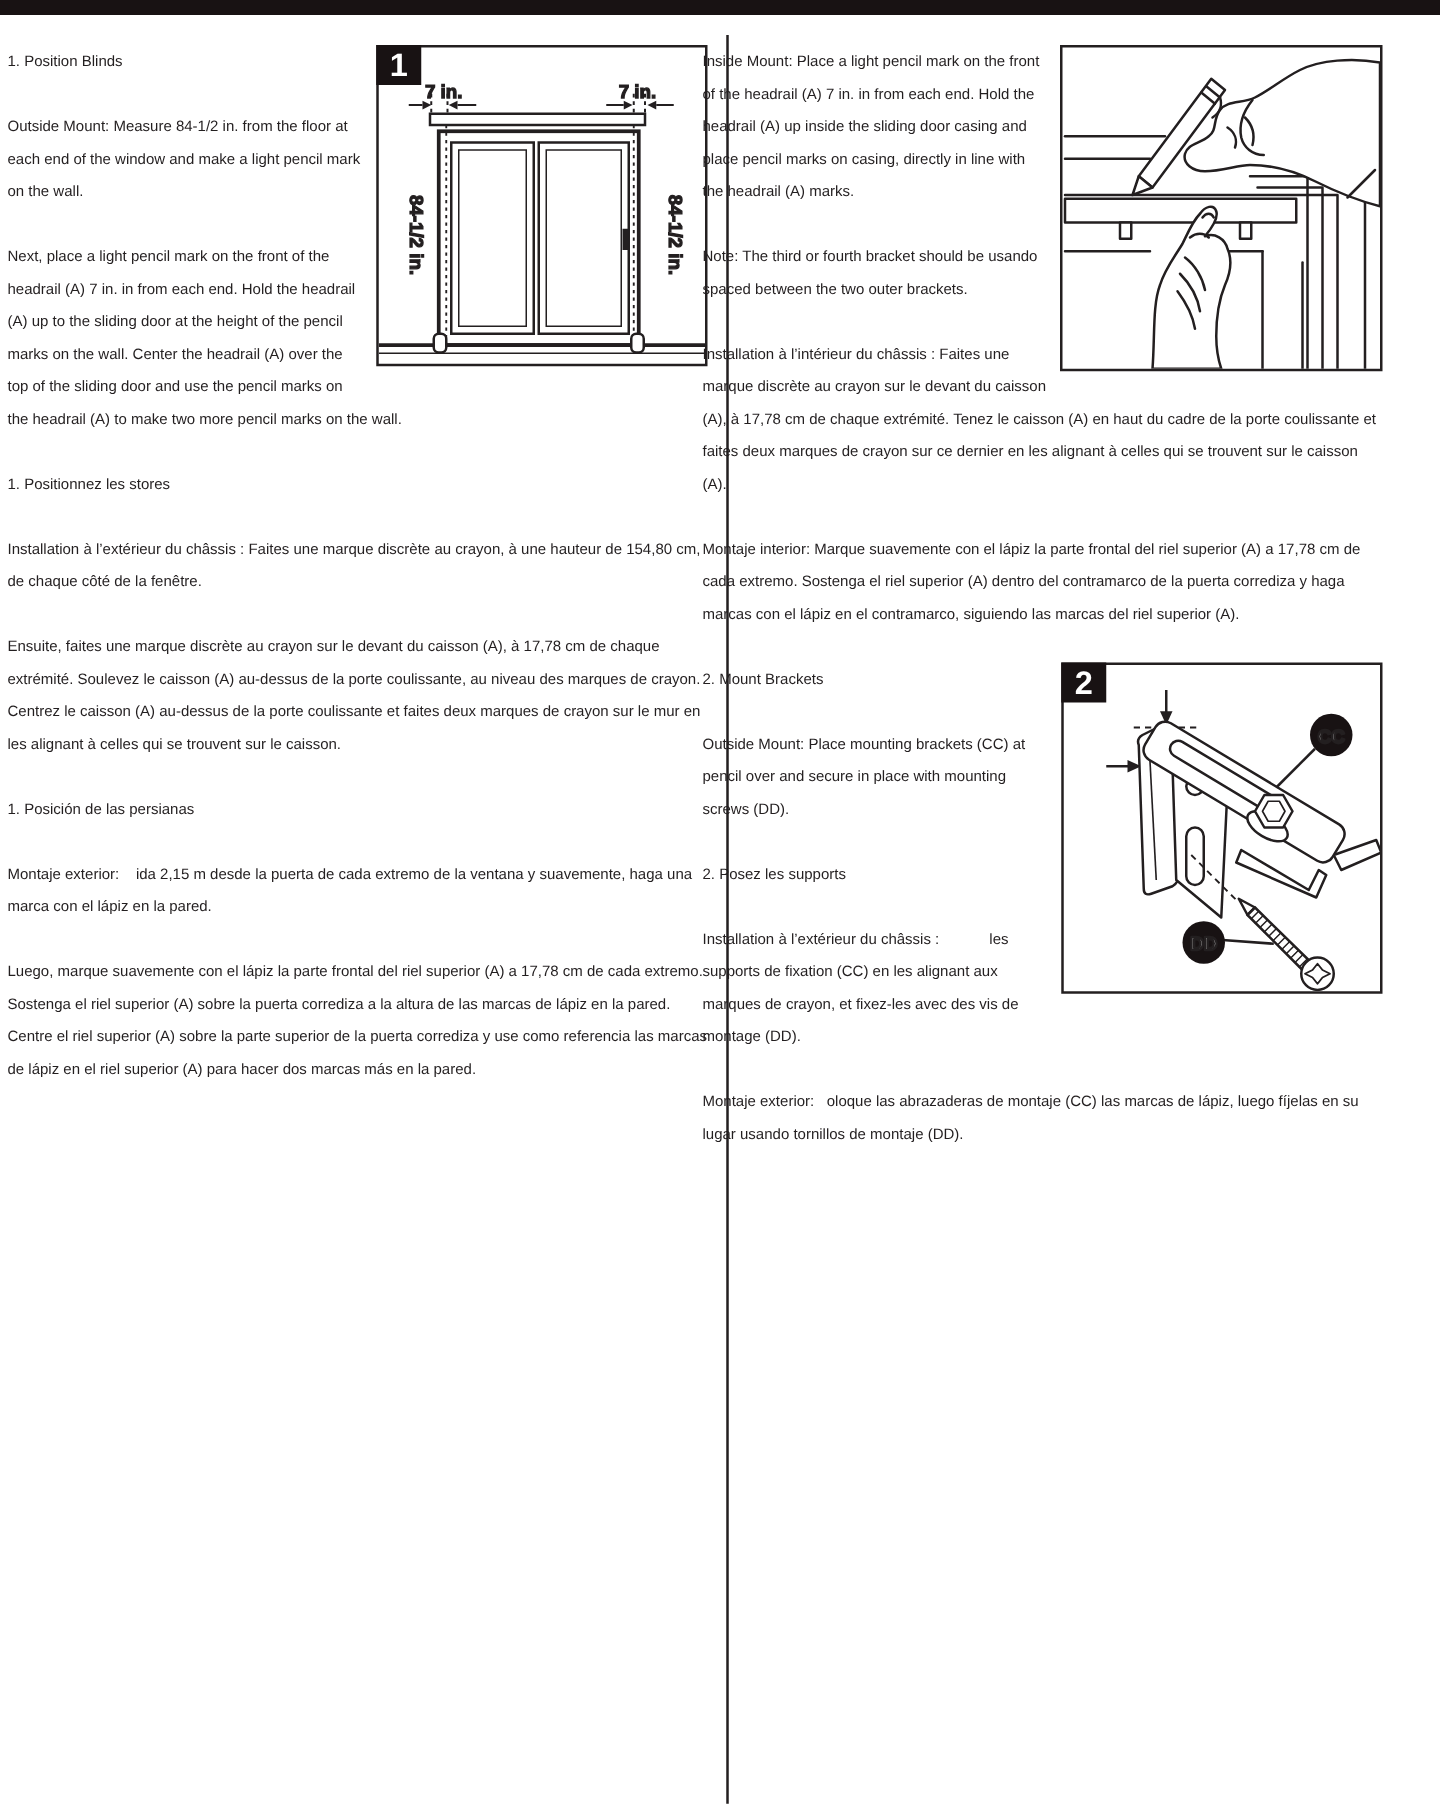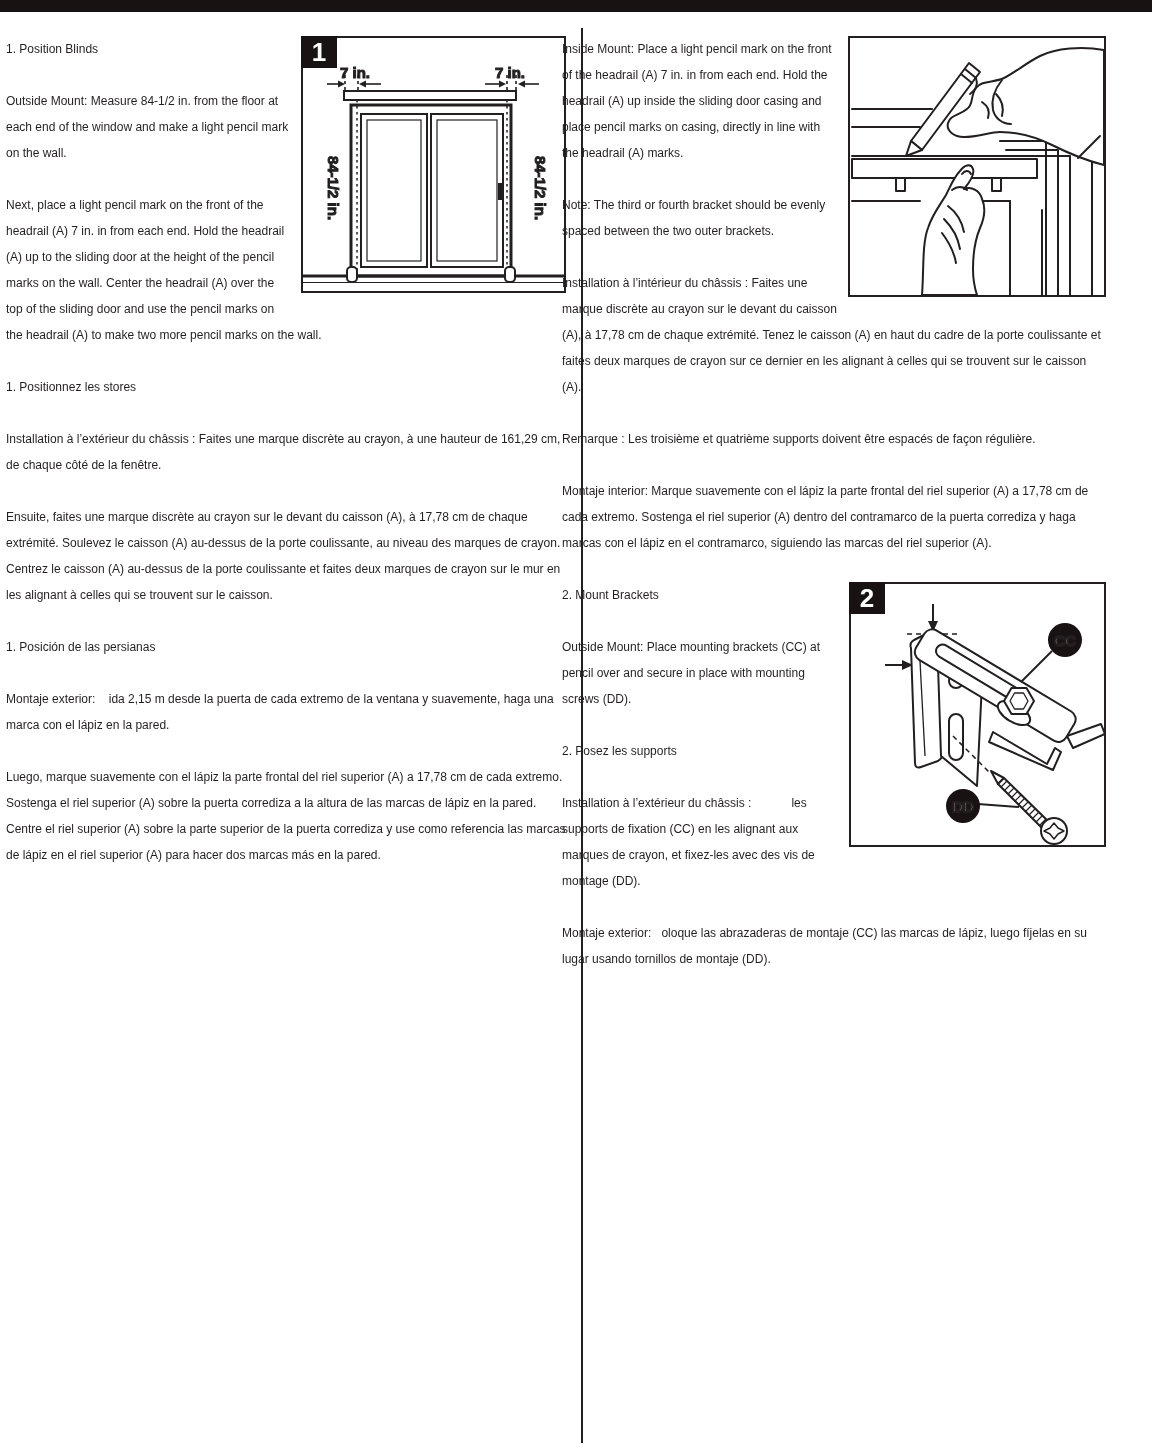--- a/index.html
+++ b/index.html
@@ -83,21 +83,21 @@
           <text class="dimtext" x="25" y="150" text-anchor="middle" transform="rotate(90 25 150)">84-1/2 in.</text>
           <text class="dimtext" x="232" y="150" text-anchor="middle" transform="rotate(90 232 150)">84-1/2 in.</text>
         </g>
       </svg>
     </figure>
 
     <p class="para">1. Position Blinds</p>
     <p class="para">Outside Mount: Measure 84-1/2 in. from the floor at each end of the window and make a light pencil mark on the wall.</p>
     <p class="para">Next, place a light pencil mark on the front of the headrail (A) 7 in. in from each end. Hold the headrail (A) up to the sliding door at the height of the pencil marks on the wall. Center the headrail (A) over the top of the sliding door and use the pencil marks on the headrail (A) to make two more pencil marks on the wall.</p>
     <p class="para">1. Positionnez les stores</p>
-    <p class="para">Installation à l’extérieur du châssis : Faites une marque discrète au crayon, à une hauteur de 161,29 cm, de chaque côté de la fenêtre.</p>
+    <p class="para">Installation à l’extérieur du châssis : Faites une marque discrète au crayon, à une hauteur de 154,80 cm, de chaque côté de la fenêtre.</p>
     <p class="para">Ensuite, faites une marque discrète au crayon sur le devant du caisson (A), à 17,78 cm de chaque extrémité. Soulevez le caisson (A) au-dessus de la porte coulissante, au niveau des marques de crayon. Centrez le caisson (A) au-dessus de la porte coulissante et faites deux marques de crayon sur le mur en les alignant à celles qui se trouvent sur le caisson.</p>
     <p class="para">1. Posición de las persianas</p>
     <p class="para">Montaje exterior:    ida 2,15 m desde la puerta de cada extremo de la ventana y suavemente, haga una marca con el lápiz en la pared.</p>
     <p class="para">Luego, marque suavemente con el lápiz la parte frontal del riel superior (A) a 17,78 cm de cada extremo. Sostenga el riel superior (A) sobre la puerta corrediza a la altura de las marcas de lápiz en la pared. Centre el riel superior (A) sobre la parte superior de la puerta corrediza y use como referencia las marcas de lápiz en el riel superior (A) para hacer dos marcas más en la pared.</p>
   </div>
 
   <div class="col col-right">
 
     <figure class="fig fig-hand">
       <svg width="254" height="257" viewBox="0 0 254 257">
@@ -142,23 +142,22 @@
             <path d="M94,181 C102,189 108,199 110,211"></path>
             <path d="M92,195 C98,203 104,213 106,225"></path>
             <path d="M112,136 C115,132 119,132 121,136"></path>
             <path d="M102,152 C107,148 113,148 117,152"></path>
           </g>
         </g>
       </svg>
     </figure>
 
     <p class="para">Inside Mount: Place a light pencil mark on the front of the headrail (A) 7 in. in from each end. Hold the headrail (A) up inside the sliding door casing and place pencil marks on casing, directly in line with the headrail (A) marks.</p>
-    <p class="para">Note: The third or fourth bracket should be evenly spaced between the two outer brackets.</p>
+    <p class="para">Note: The third or fourth bracket should be usando spaced between the two outer brackets.</p>
     <p class="para">Installation à l’intérieur du châssis : Faites une marque discrète au crayon sur le devant du caisson (A), à 17,78 cm de chaque extrémité. Tenez le caisson (A) en haut du cadre de la porte coulissante et faites deux marques de crayon sur ce dernier en les alignant à celles qui se trouvent sur le caisson (A).</p>
-    <p class="para">Remarque : Les troisième et quatrième supports doivent être espacés de façon régulière.</p>
     <p class="para">Montaje interior: Marque suavemente con el lápiz la parte frontal del riel superior (A) a 17,78 cm de cada extremo. Sostenga el riel superior (A) dentro del contramarco de la puerta corrediza y haga marcas con el lápiz en el contramarco, siguiendo las marcas del riel superior (A).</p>
 
     <div class="section2">
       <figure class="fig fig2">
         <div class="badge">2</div>
         <svg width="253" height="261" viewBox="0 0 253 261">
           <g stroke="#231f20" fill="none" stroke-width="2" stroke-linejoin="round">
 
             <g>
               <line x1="82" y1="20" x2="82" y2="38"></line>

